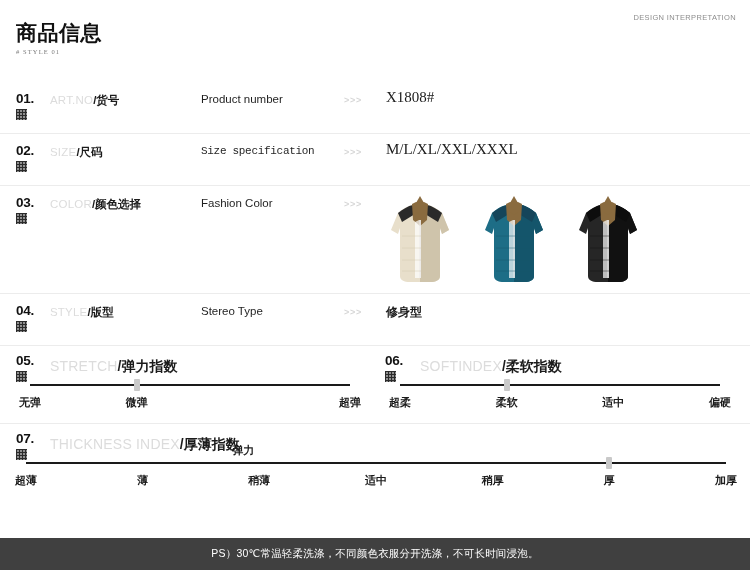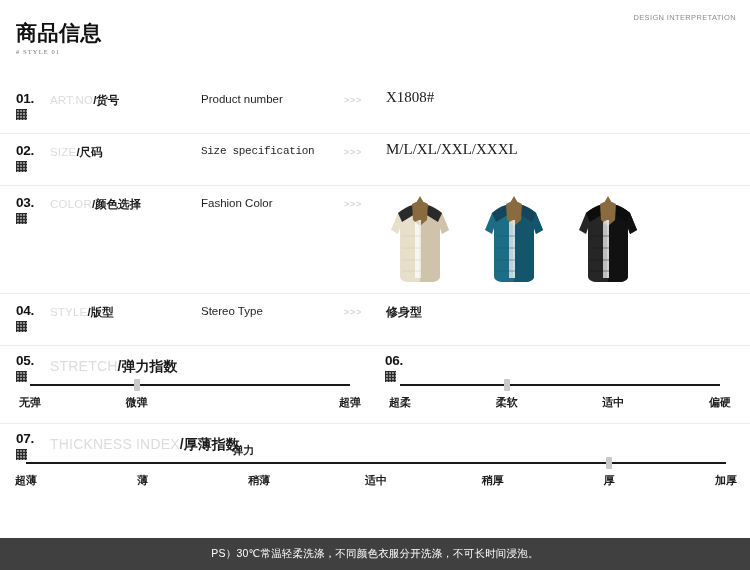--- a/index.html
+++ b/index.html
@@ -382,20 +382,23 @@
             <span class="tick" style="left: 100%;">超弹</span>
           </div>
       </div>
     </div>
 
     <div class="half half-right">
       <div class="idx" style="left:10px; top:8px;">
         <div class="idx-num">06.</div>
         <div class="grid-icon"></div>
       </div>
+      <div class="idx-head" style="left:45px;">
+        <span class="label-en">SOFTINDEX</span><span class="label-cn">/柔软指数</span>
+      </div>
       <div class="slider-wrap" style="left:25px; width:320px;">
         <div class="slider-track">
           <div class="thumb" id="thumb-1" style="left: 33.3333%;"></div>
         </div>
         <div class="ticks" id="ticks-1">
             <span class="tick" style="left: 0%;">超柔</span>
             <span class="tick" style="left: 33.3333%; font-family: Liberation Mono, monospace;">柔软</span>
             <span class="tick" style="left: 66.6667%;">适中</span>
             <span class="tick" style="left: 100%;">偏硬</span>
           </div>

